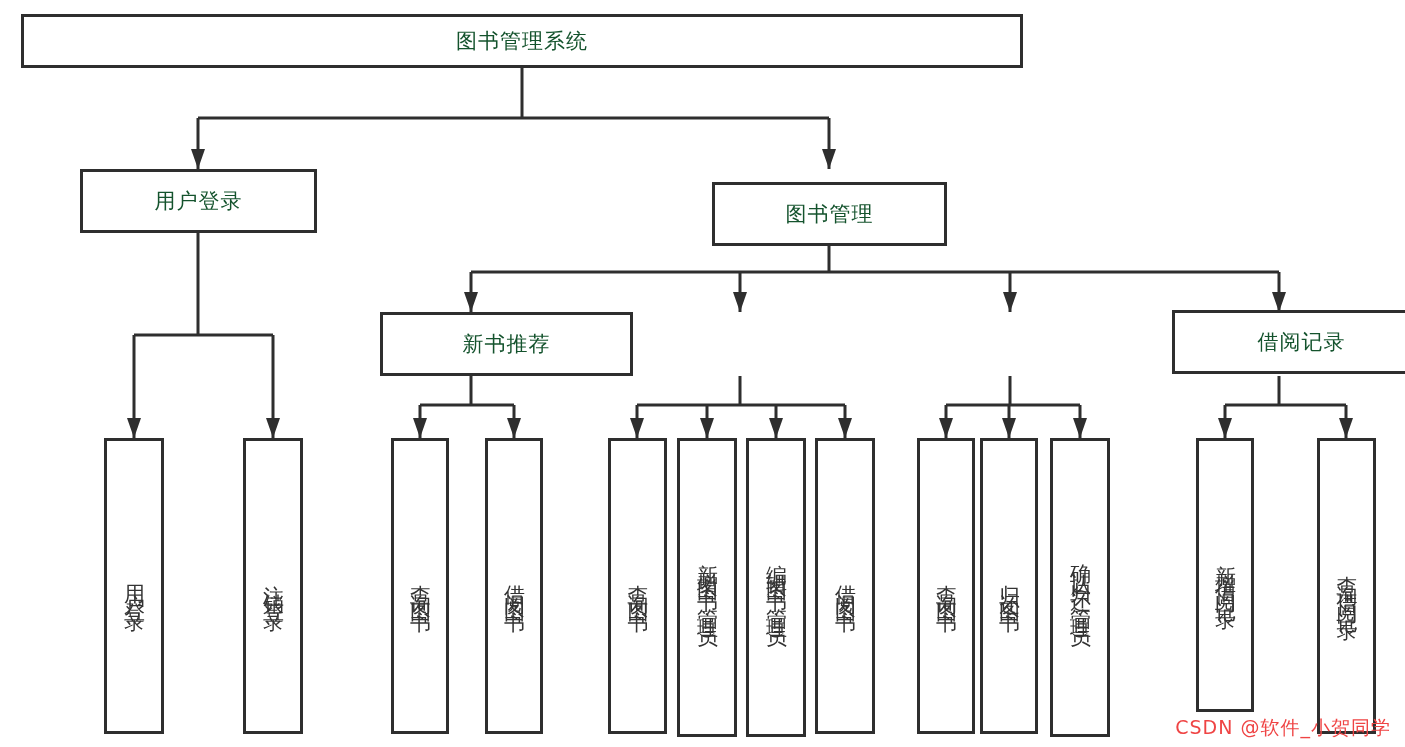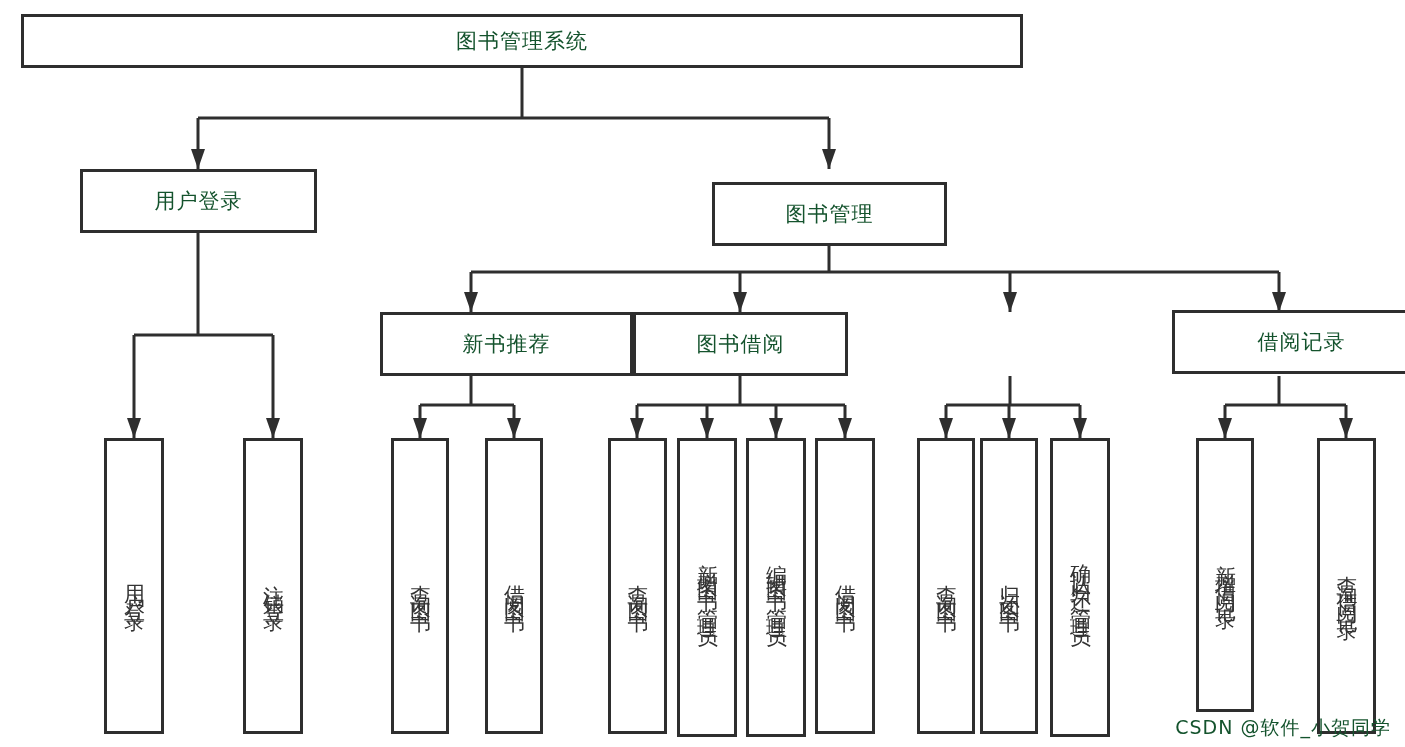--- a/index.html
+++ b/index.html
@@ -38,21 +38,21 @@
     font-size: 21px;
     line-height: 1;
     letter-spacing: 9px;
     color: #333333;
   }
   .watermark {
     position: absolute;
     right: 14px;
     bottom: 6px;
     font-size: 19px;
-    color: #14532d;
+    color: #ef4444;
     letter-spacing: 1px;
     z-index: 10;
     white-space: nowrap;
   }
 </style>
 </head>
 <body>
 
 <div id="stage">
 
@@ -103,23 +103,20 @@
   <div class="box" style="left:80px; top:169px; width:237px; height:64px;">
     <span class="h-label">用户登录</span>
   </div>
   <div class="box" style="left:712px; top:182px; width:235px; height:64px;">
     <span class="h-label">图书管理</span>
   </div>
 
   <div class="box" style="left:380px; top:312px; width:253px; height:64px;">
     <span class="h-label">新书推荐</span>
   </div>
-  <div class="box" style="left:633px; top:312px; width:215px; height:64px;">
-    <span class="h-label">图书借阅</span>
-  </div>
   <div class="box" style="left:1172px; top:310px; width:248px; height:64px;padding-left:11px;">
     <span class="h-label">借阅记录</span>
   </div>
 
   <div class="box" style="left:104px; top:438px; width:60px; height:296px;">
     <span class="v-label">用户登录</span>
   </div>
   <div class="box" style="left:243px; top:438px; width:60px; height:296px;">
     <span class="v-label">注销登录</span>
   </div>

